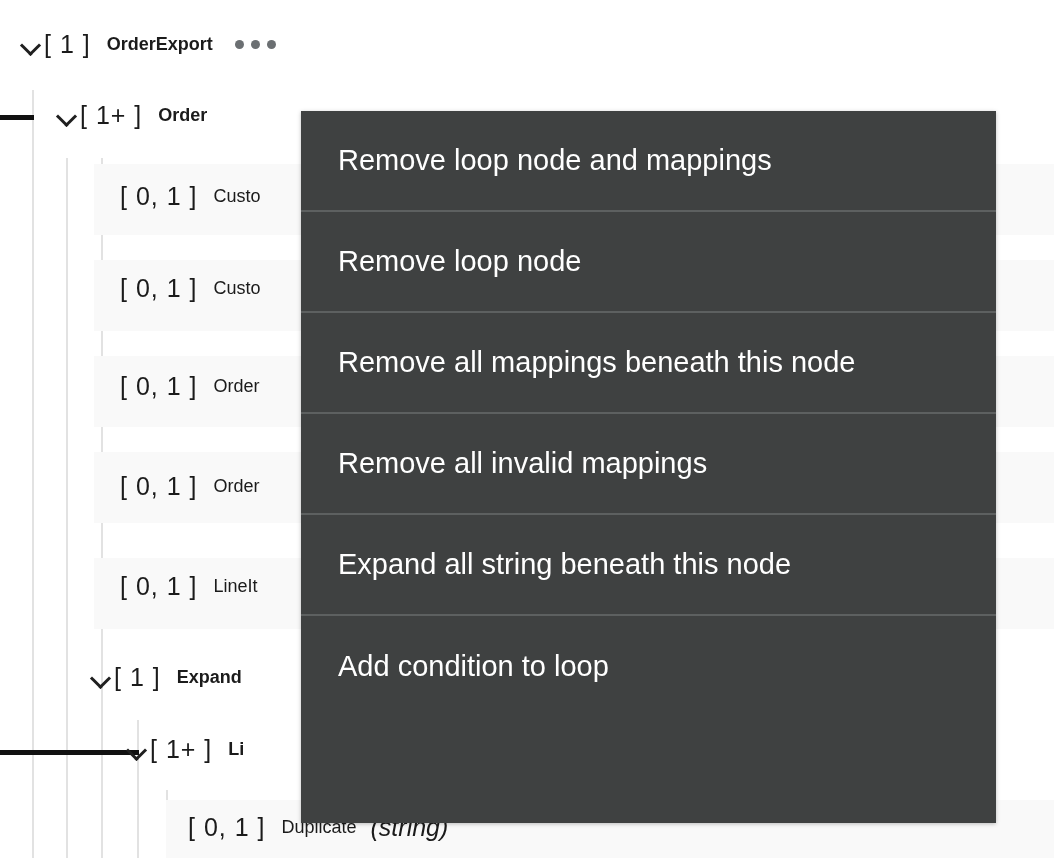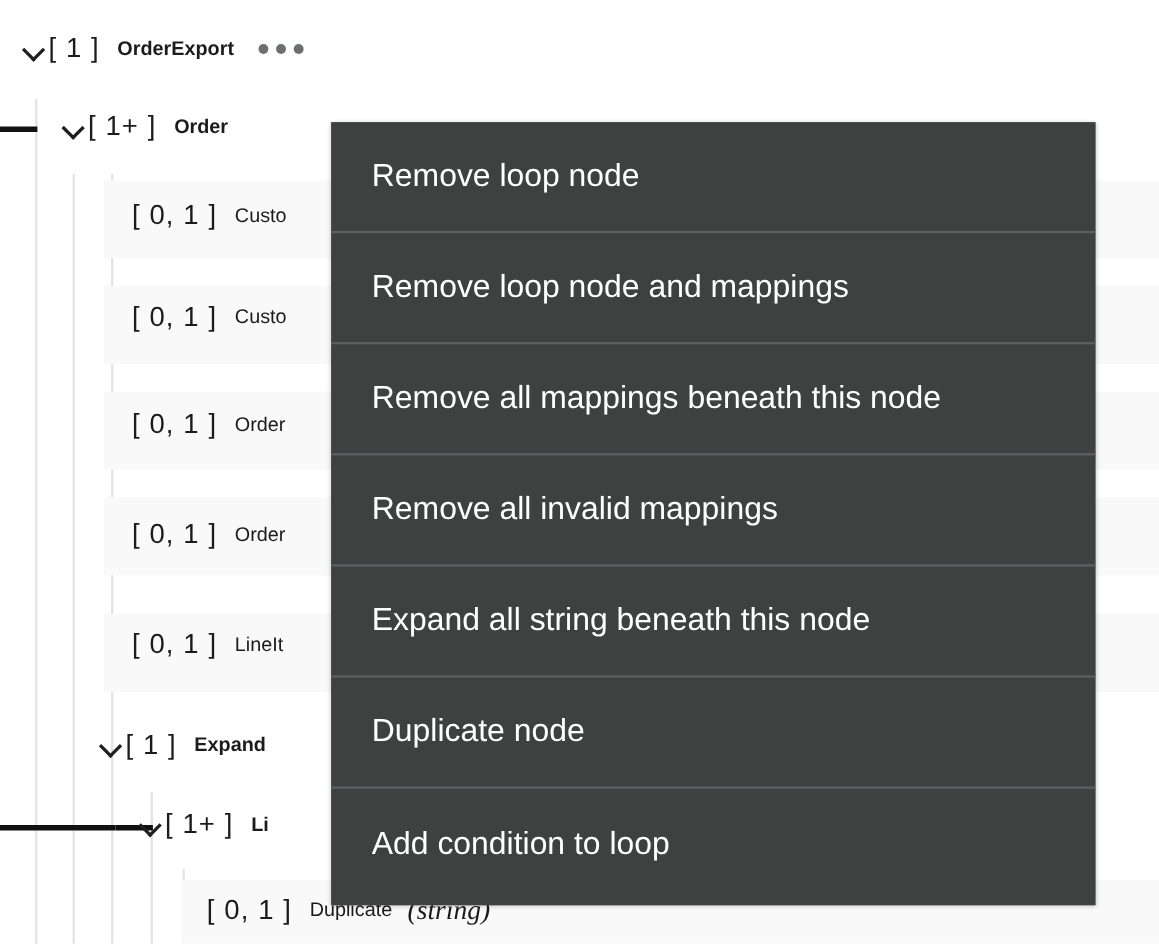--- a/index.html
+++ b/index.html
@@ -79,21 +79,20 @@
     margin-left: 16px;
   }
   .node-name.bold {
     font-weight: bold;
   }
   .node-type {
     font-size: 25px;
     color: #1b1b1b;
     font-style: italic;
     margin-left: 14px;
-    font-family: Liberation Serif, serif;
   }
 
   .ellipsis-btn {
     display: inline-flex;
     align-items: center;
     gap: 7px;
     margin-left: 22px;
     cursor: pointer;
   }
   .ellipsis-btn span.dot {
@@ -207,35 +206,32 @@
   </div>
 
   <div class="tree-row" style="left:188px; top:813px;">
     <span class="occur">[ 0, 1 ]</span>
     <span class="node-name">Duplicate</span>
     <span class="node-type">(string)</span>
   </div>
 
   <div id="context-menu">
     <div class="menu-item">
+      <span>Remove loop node and mappings</span>
+    </div>
+    <div class="menu-item">
       <span>Remove loop node</span>
     </div>
     <div class="menu-item">
-      <span>Remove loop node and mappings</span>
-    </div>
-    <div class="menu-item">
       <span>Remove all mappings beneath this node</span>
     </div>
     <div class="menu-item">
       <span>Remove all invalid mappings</span>
     </div>
     <div class="menu-item">
       <span>Expand all string beneath this node</span>
     </div>
     <div class="menu-item">
-      <span>Duplicate node</span>
-    </div>
-    <div class="menu-item">
       <span>Add condition to loop</span>
     </div>
   </div>
 
 </div>
 
 </body></html>

